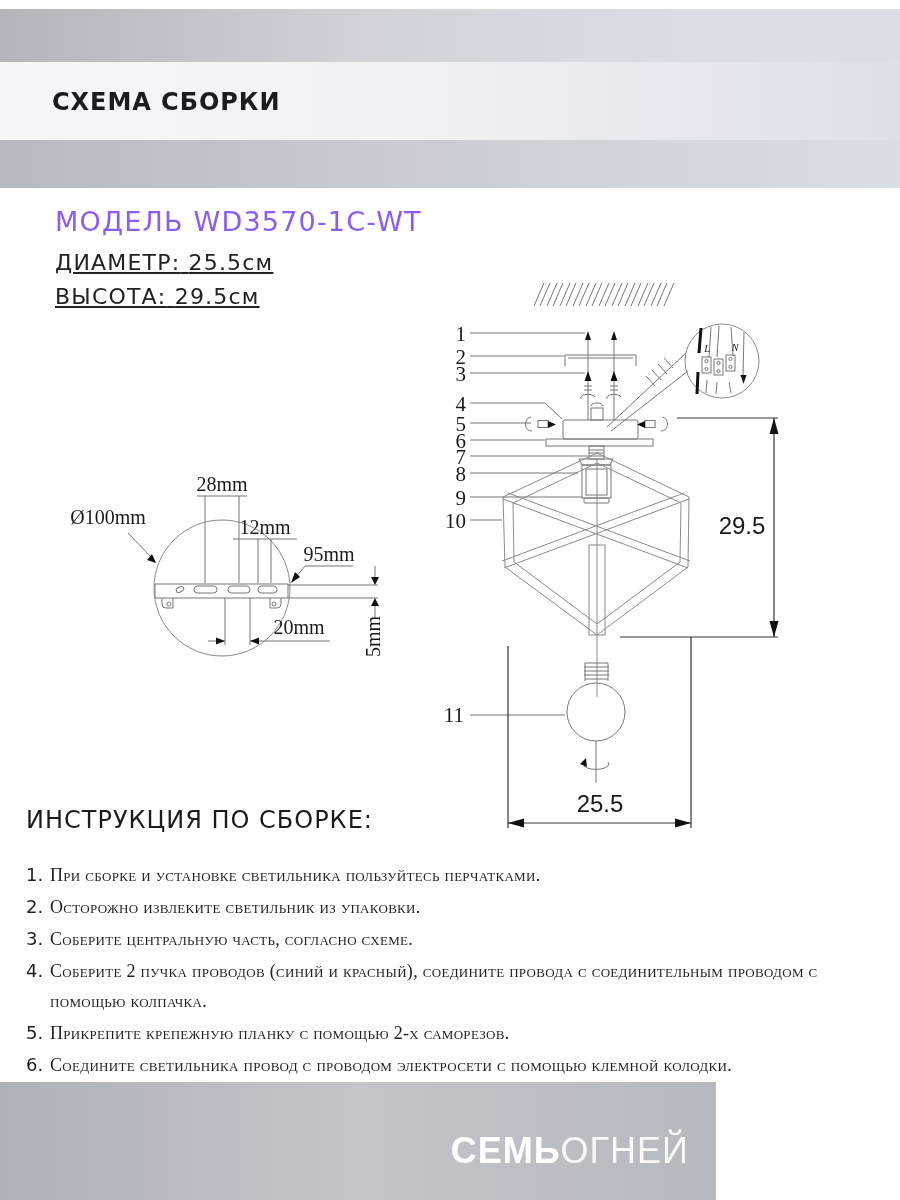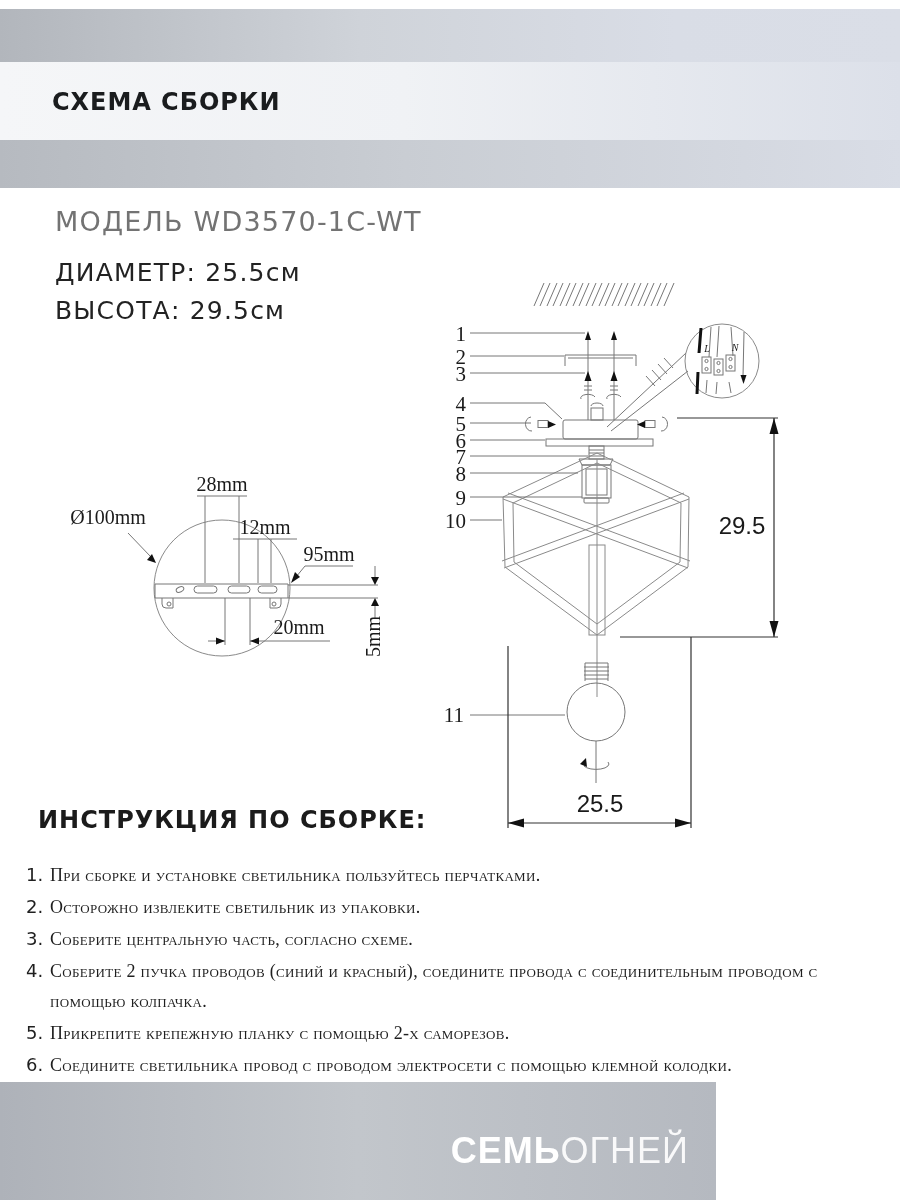--- a/index.html
+++ b/index.html
@@ -12,38 +12,38 @@
   .band-title{position:absolute;left:0;top:62px;width:900px;height:78px;
          background:linear-gradient(90deg,#f5f6f8 0%,#f0f2f5 45%,#dce0e9 100%);
          display:flex;align-items:center;}
   .band2{position:absolute;left:0;top:140px;width:900px;height:48px;
          background:linear-gradient(90deg,#b6bac0 0%,#c9cdd3 45%,#d9dde6 100%);}
   .page-title{margin:0 0 0 52px;font-size:25px;font-weight:700;letter-spacing:1px;
          color:#1a1c1e;transform:scaleX(.96);transform-origin:left center;}
 
   
   .model-block{position:absolute;left:55px;top:206px;}
-  .model-line1{font-size:27px;letter-spacing:1.2px;color:#737373;margin-bottom:21px;}
-  .model-line{font-size:25px;letter-spacing:1.2px;color:#222;margin-bottom:9px;}
+  .model-line1{font-size:27px;letter-spacing:1.2px;color:#8b5cf6;margin-bottom:13px;}
+  .model-line{font-size:22px;letter-spacing:1.2px;color:#222;margin-bottom:9px;text-decoration:underline;}
 
   
   svg.diagram{position:absolute;left:0;top:270px;width:900px;height:570px;}
   svg.diagram .ln{stroke:#777;stroke-width:1;fill:none;}
   svg.diagram .fr{stroke:#8a8a8a;stroke-width:1;fill:none;}
   svg.diagram .dk{stroke:#333;stroke-width:1.2;fill:none;}
   svg.diagram .ar{fill:#111;stroke:none;}
   svg.diagram text{fill:#1a1a1a;}
   .pn{font-family:"Liberation Serif","DejaVu Serif",serif;font-size:21px;}
   .mm{font-family:"Liberation Serif","DejaVu Serif",serif;font-size:20px;}
   .dim{font-family:"Liberation Sans","DejaVu Sans",sans-serif;font-size:24px;}
   .tl{font-family:"Liberation Serif","DejaVu Serif",serif;font-size:10px;font-style:italic;}
 
   
   .instructions{position:absolute;left:26px;top:806px;width:852px;}
-  .instructions h2{margin:0 0 26px 12px;font-size:24px;font-weight:700;letter-spacing:1px;color:#1b1b1b;}
+  .instructions h2{margin:0 0 26px 0;font-size:24px;font-weight:400;letter-spacing:1px;color:#1b1b1b;}
   .instructions ol{list-style:none;margin:0;padding:0;}
   .instructions li{display:flex;margin-bottom:2px;line-height:30px;font-size:18px;}
   .instructions .num{flex:none;width:24px;color:#1f1f1f;}
   .instructions .txt{flex:1;font-variant:small-caps;letter-spacing:.3px;color:#1f1f1f;font-family:Liberation Serif, serif;}
 
   
   .footer{position:absolute;left:0;top:1082px;width:716px;height:118px;
           background:linear-gradient(90deg,#aeb2b9 0%,#c2c6cb 50%,#b5b9c0 100%);}
   .brand{position:absolute;right:27px;top:48px;font-size:36px;letter-spacing:1px;color:#ffffff;
          font-family:"Liberation Sans","DejaVu Sans",sans-serif;white-space:nowrap;}

